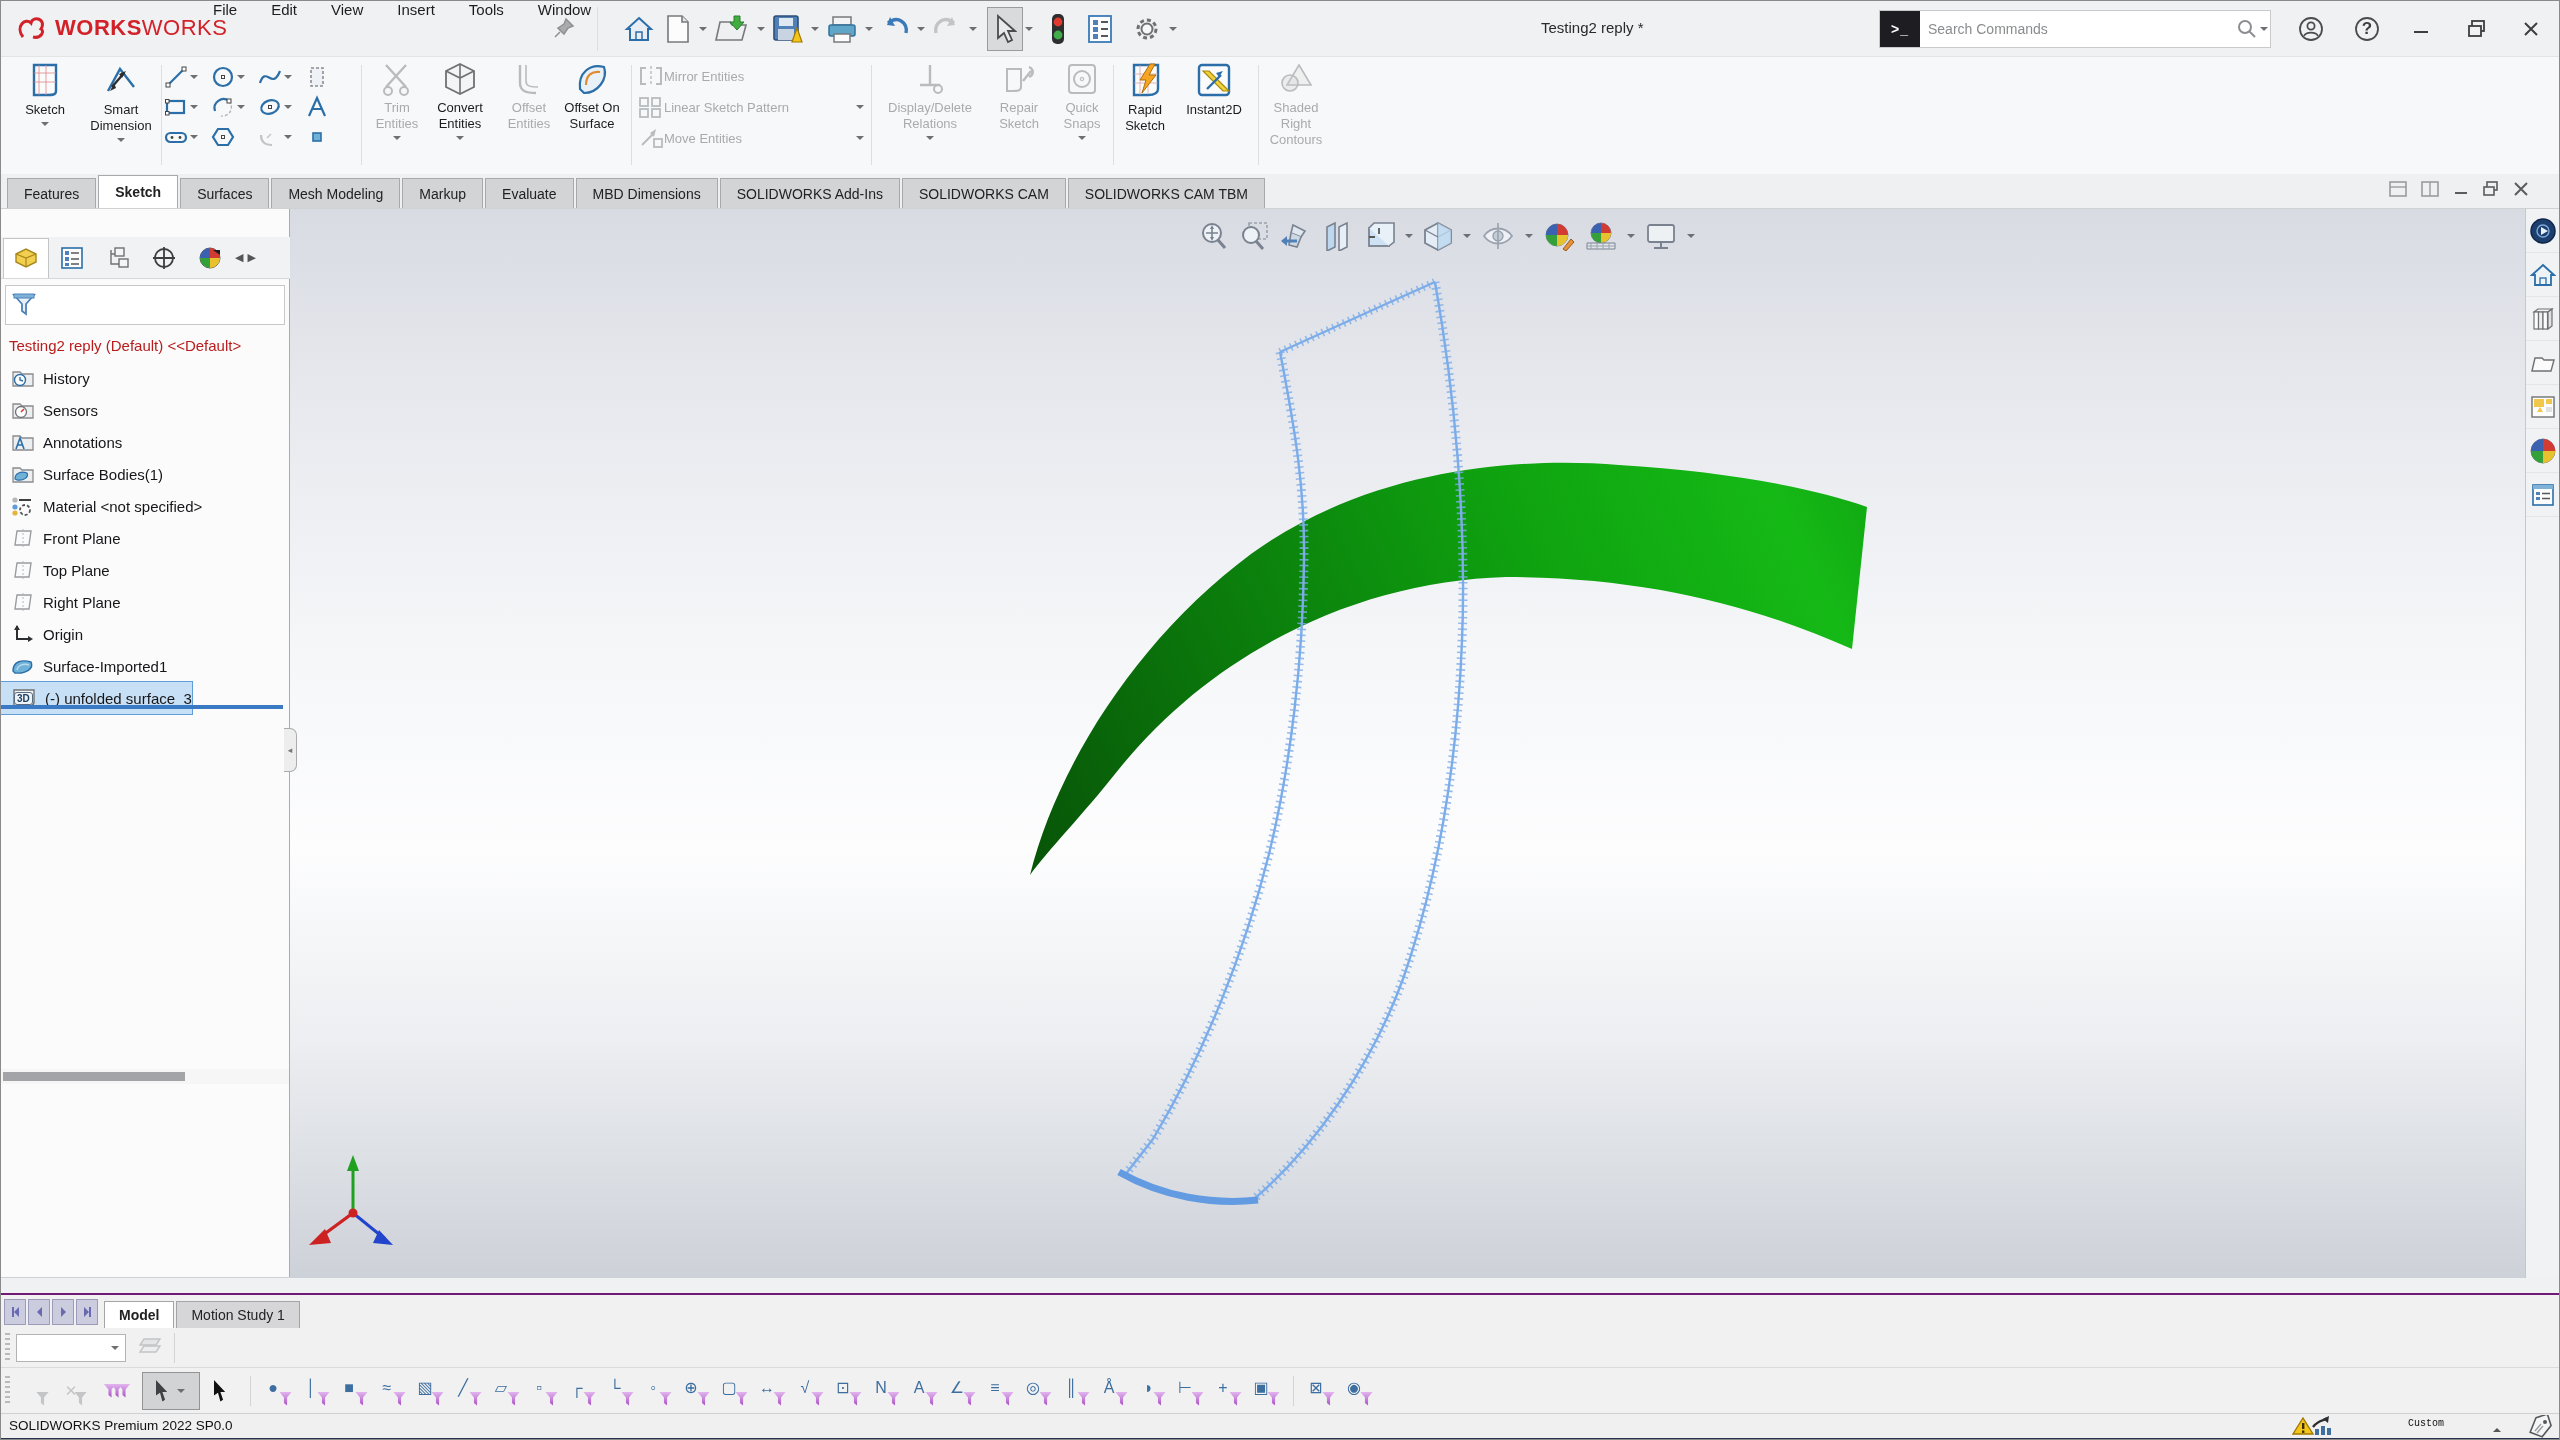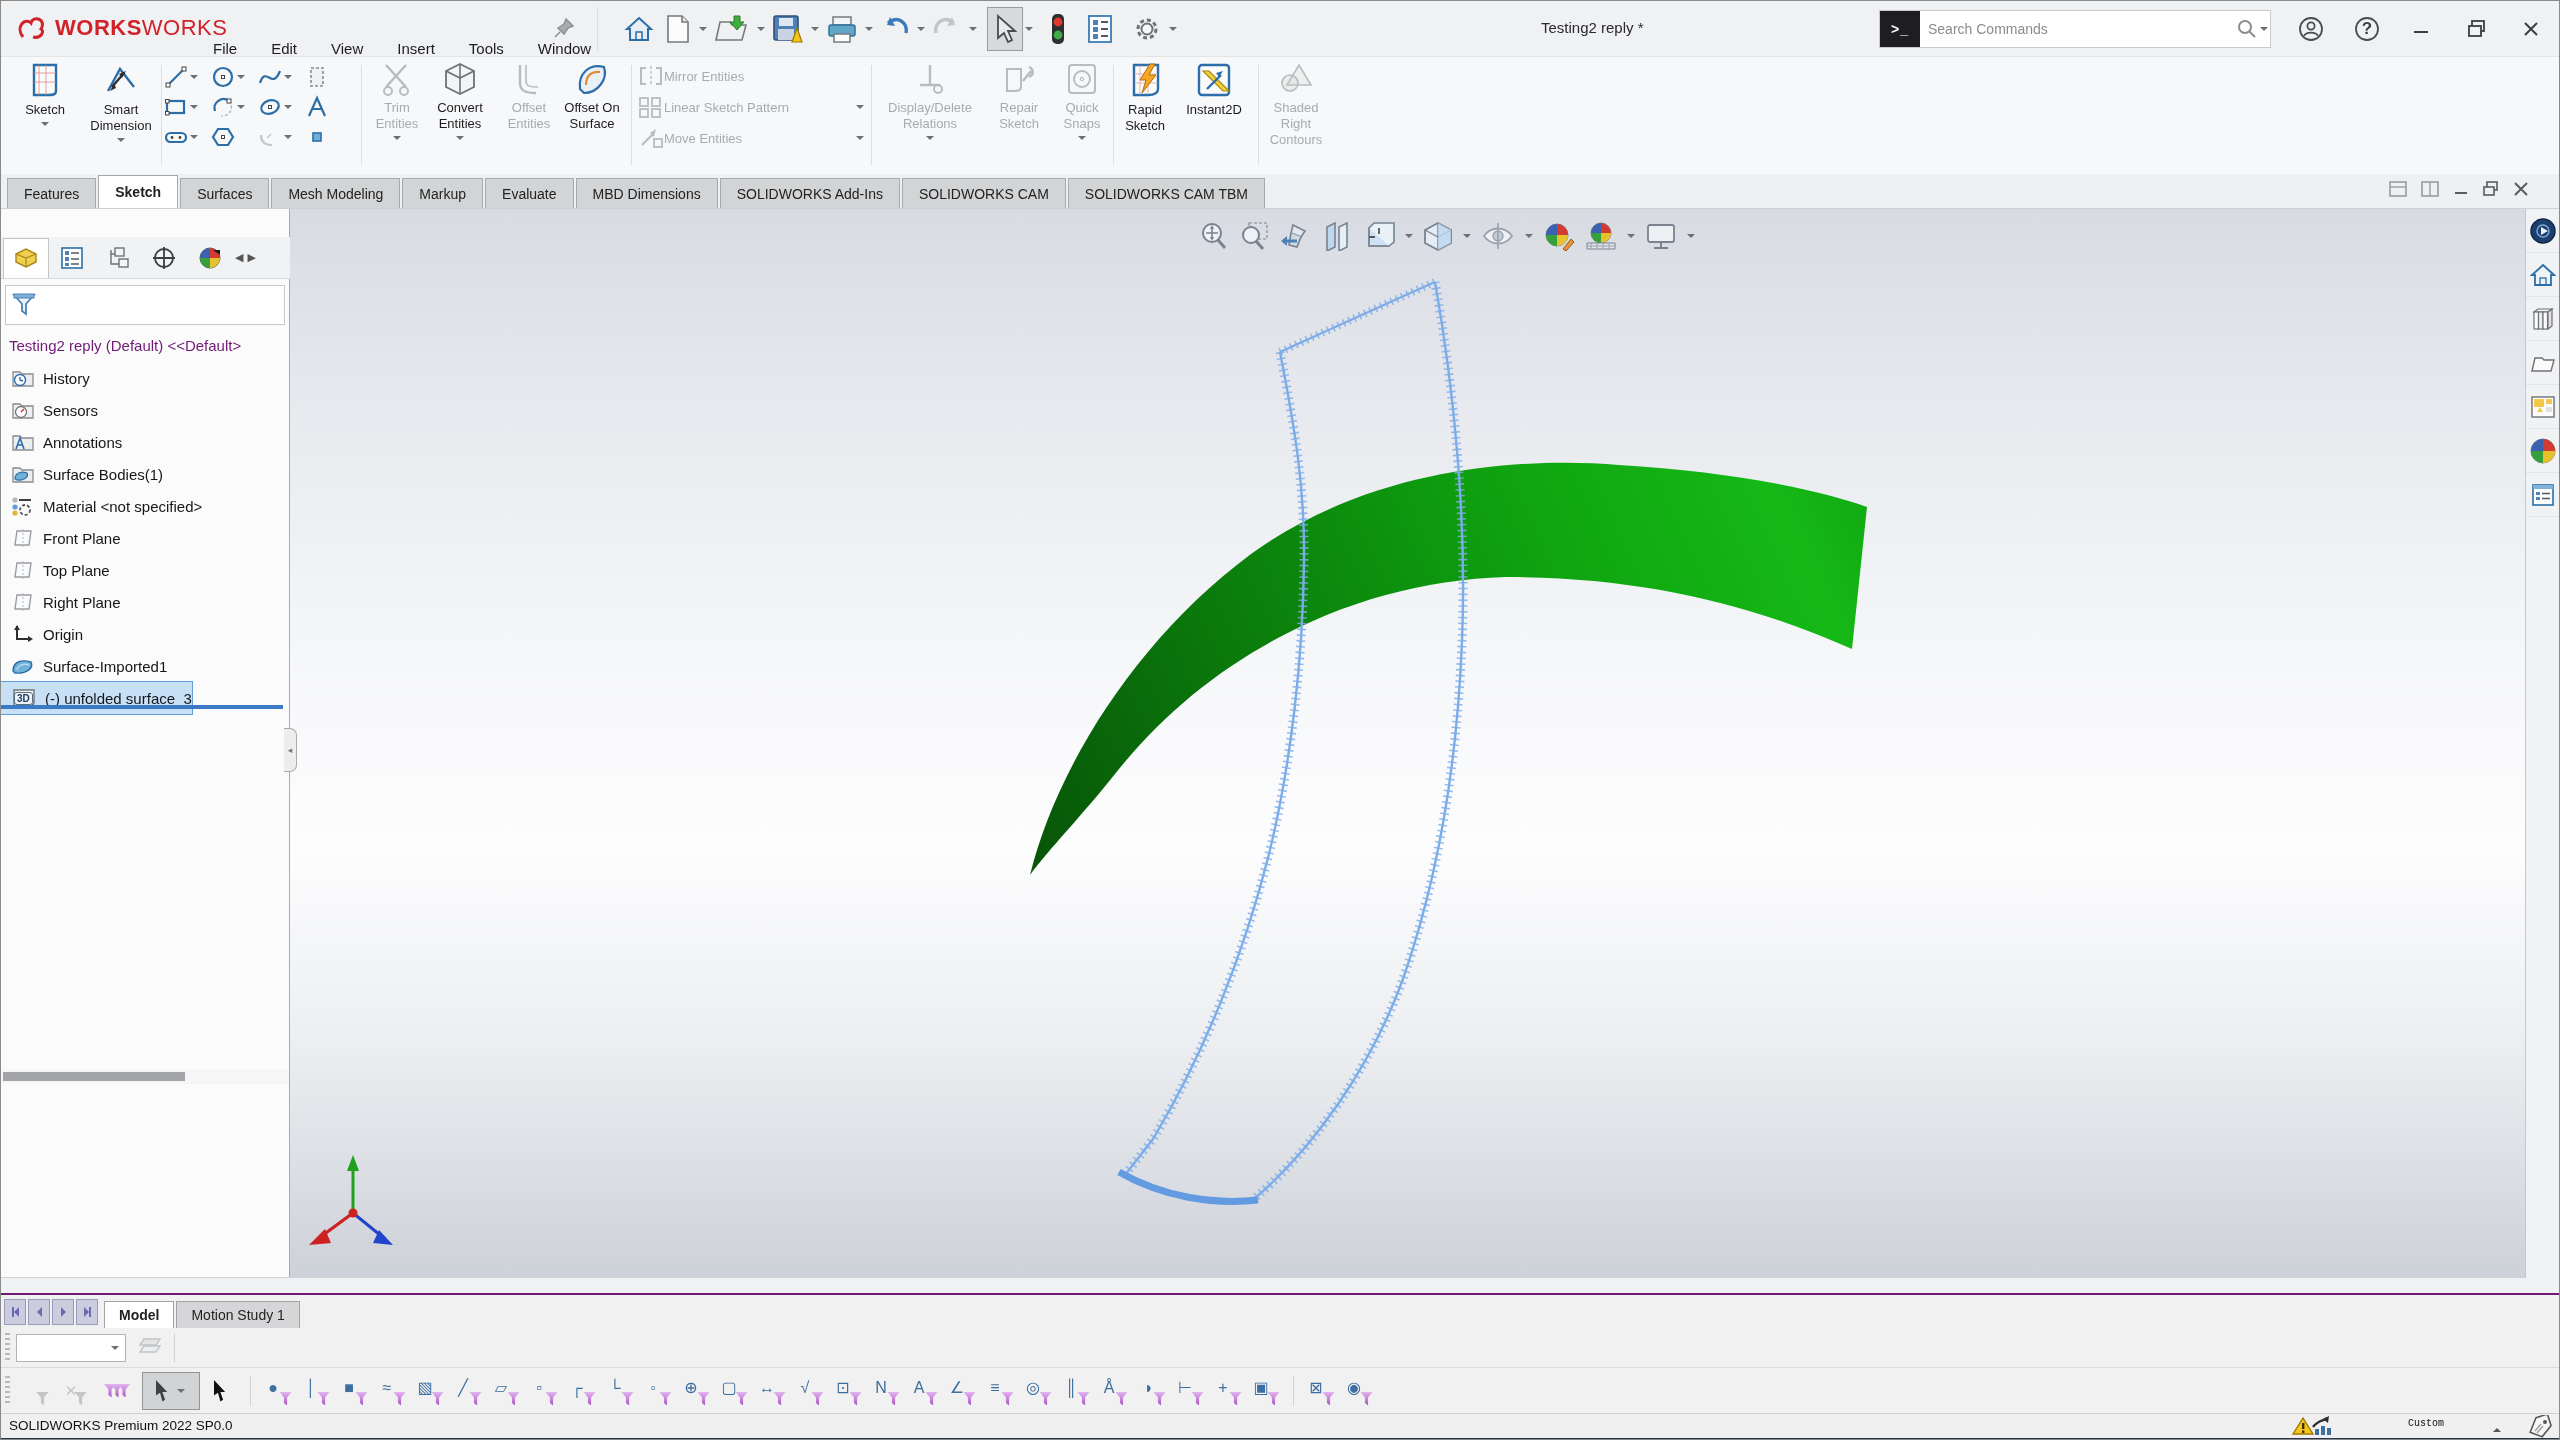--- a/index.html
+++ b/index.html
@@ -5,21 +5,21 @@
   * { margin:0; padding:0; box-sizing:border-box; }
   html,body { background:#444; }
   .screen{ position:relative; width:2560px; height:1440px; overflow:hidden;
     font-family:"Liberation Sans", sans-serif; background:#f0f1f3; border:1px solid #8a8a8a; }
 
   
   .titlebar{ position:absolute; left:0; top:0; width:2560px; height:56px; background:#f0f1f3; border-bottom:1px solid #e3e4e6; }
   .logo{ position:absolute; left:14px; top:12px; display:flex; align-items:center; gap:6px; }
   .logo-solid{ color:#d22128; font-weight:bold; font-size:22px; letter-spacing:.5px; }
   .logo-works{ color:#d22128; font-weight:400; font-size:22px; letter-spacing:.5px; }
-  .menubar{ position:absolute; left:212px; top:0; height:56px; display:flex; align-items:flex-end; gap:34px; }
+  .menubar{ position:absolute; left:212px; top:0; height:56px; display:flex; align-items:flex-start; gap:34px; }
   .menuitem{ font-size:15px; color:#1d1d1f; cursor:default; }
   .pin{ position:absolute; left:552px; top:16px; }
   .tb-sep{ position:absolute; top:6px; width:1px; height:44px; background:#dddfe2; }
   .std-toolbar{ position:absolute; left:618px; top:0; height:56px; display:flex; align-items:center; }
   .tbtn{ display:flex; align-items:center; justify-content:center; height:44px; padding:0 5px; }
   .cd{ width:0; height:0; border:4px solid transparent; border-top-color:#6d6f72; margin:4px 2px 0 2px; }
   .pressed{ background:#d9dadc; border:1px solid #9a9b9d; }
   .doc-title{ position:absolute; left:1540px; top:18px; font-size:15px; color:#2a2a2c; }
   .searchbox{ position:absolute; left:1878px; top:9px; width:392px; height:38px; background:#fff; border:1px solid #c9cacc; display:flex; align-items:center; }
   .search-dark{ width:40px; height:36px; background:#1d1d22; color:#fff; display:flex; align-items:center; justify-content:center; font-size:14px; font-weight:bold; letter-spacing:1px; }
@@ -58,21 +58,21 @@
 
   
   .fmpanel{ position:absolute; left:0; top:208px; width:289px; height:1068px; background:#fbfbfc; border-right:1px solid #a9abad; }
   .fm-tabs{ position:absolute; left:0; top:28px; width:289px; height:42px; background:#f1f2f3; border-bottom:1px solid #d7d8da; display:flex; align-items:center; padding-left:2px; }
   .fm-tab{ width:46px; height:40px; display:flex; align-items:center; justify-content:center; }
   .fm-tab.active{ background:#fff; border:1px solid #c4c5c7; border-bottom:none; }
   .fm-arrows{ margin-left:2px; display:flex; gap:4px; }
   .fm-arrow{ font-size:11px; color:#555; }
   .fm-filter{ position:absolute; left:4px; top:76px; width:280px; height:40px; background:#fff; border:1px solid #c7c8ca; display:flex; align-items:center; padding-left:6px; }
   .tree{ position:absolute; left:0; top:122px; width:289px; }
-  .troot{ font-size:15px; color:#701a75; padding:6px 0 8px 8px; white-space:nowrap; overflow:hidden; }
+  .troot{ font-size:15px; color:#b91c1c; padding:6px 0 8px 8px; white-space:nowrap; overflow:hidden; }
   .trow{ height:32px; display:flex; align-items:center; padding-left:10px; gap:8px; white-space:nowrap; }
   .trow .tlabel{ font-size:15px; color:#161618; }
   .trow.sel{ width:fit-content; background:#c8e0f6; outline:1px solid #5f9ed8; }
   .badge3d{ font-size:10px; font-weight:bold; color:#1c3f62; border:1px solid #5a6b7c; border-radius:3px; padding:0 2px; background:#eef3f8; }
   .rollback{ position:absolute; left:0; top:496px; width:282px; height:4px; background:#3a79c4; }
   .fm-hscroll{ position:absolute; left:0; top:1068px; width:289px; height:15px; background:#f6f6f7; border-right:1px solid #a9abad; }
   .fm-hthumb{ position:absolute; left:2px; top:3px; width:182px; height:9px; background:#a2a4a7; }
   .split-pill{ position:absolute; left:283px; top:727px; width:13px; height:44px; background:#ededee; border:1px solid #ababad; border-left:none; border-radius:0 7px 7px 0; display:flex; align-items:center; justify-content:center; font-size:9px; color:#777; }
 
   

